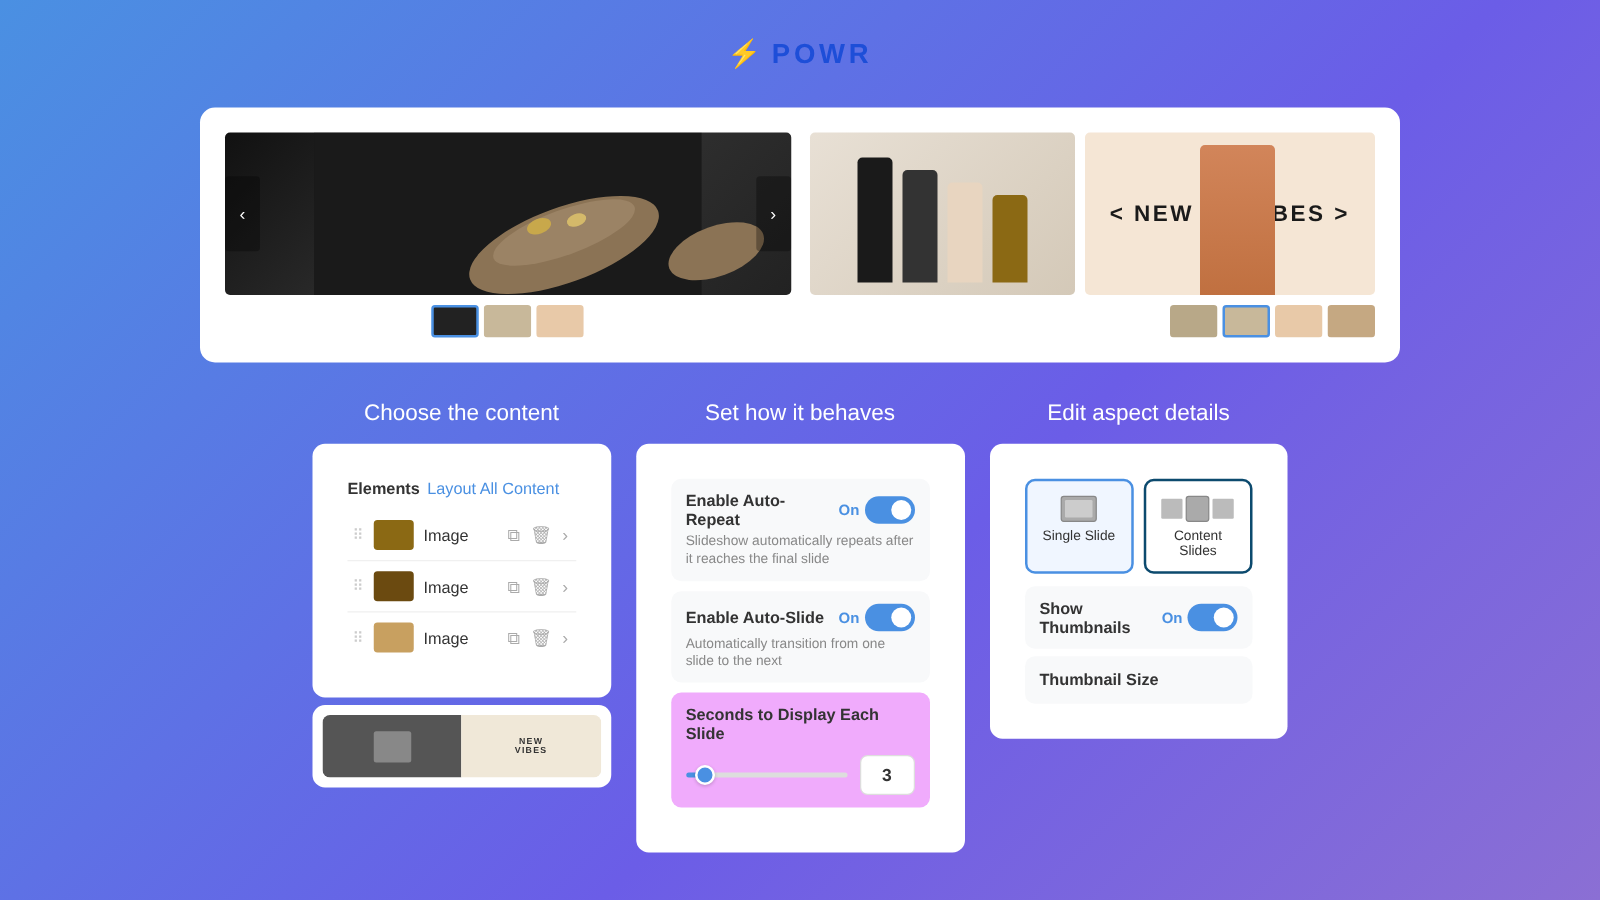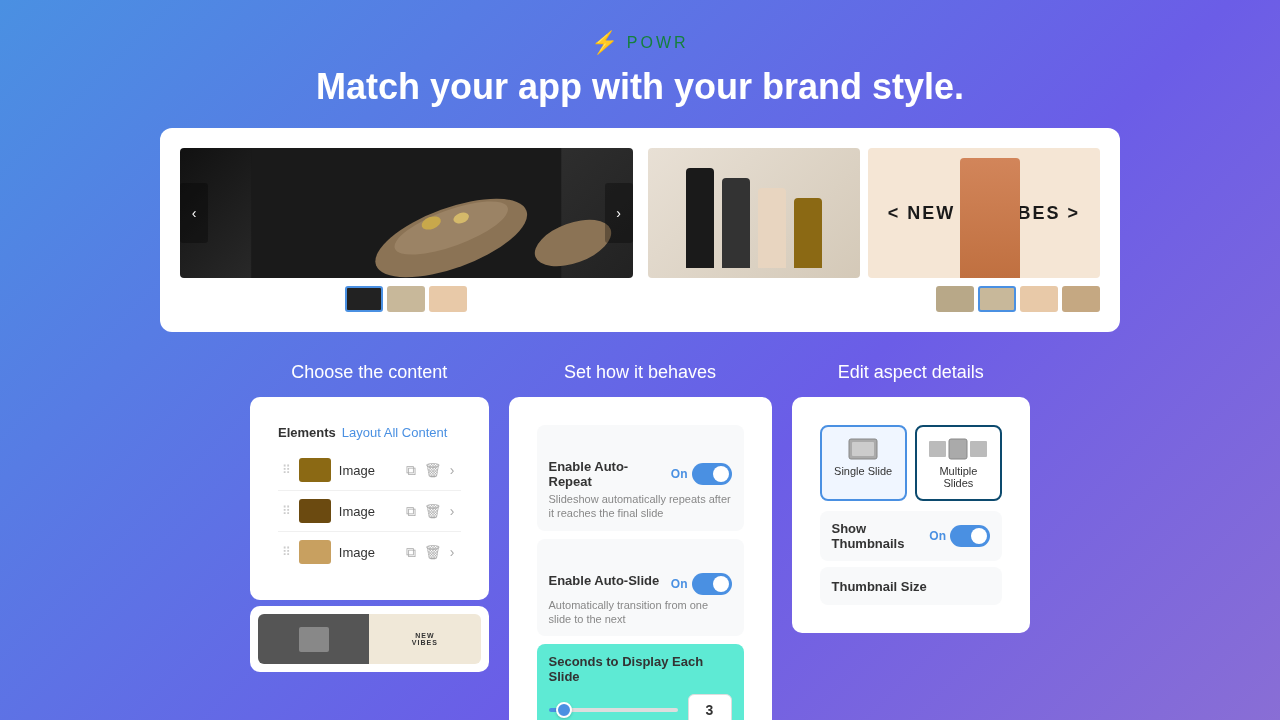--- a/index.html
+++ b/index.html
@@ -22,23 +22,23 @@
       align-items: center;
       justify-content: center;
       gap: 8px;
       margin-bottom: 10px;
     }
     .logo-icon {
       color: white;
       font-size: 22px;
     }
     .logo-text {
-      color: #15803d;
-      font-size: 16px;
-      font-weight: 400;
+      color: #1d4ed8;
+      font-size: 22px;
+      font-weight: 700;
       letter-spacing: 3px;
     }
     .tagline {
       color: white;
       font-size: 36px;
       font-weight: 700;
     }
 
     
     .preview-container {
@@ -253,22 +253,22 @@
 
     
     .behavior-item {
       background: #f8f9fa;
       border-radius: 8px;
       padding: 10px 12px;
       margin-bottom: 8px;
     }
     .behavior-row {
       display: flex;
+      align-items: center;
       justify-content: space-between;
-      margin-top: 24px;
     }
     .behavior-title {
       font-size: 13px;
       font-weight: 600;
       color: #333;
     }
     .behavior-desc {
       font-size: 11px;
       color: #888;
       margin-top: 3px;
@@ -297,21 +297,21 @@
       font-size: 12px;
       color: #4a90e2;
       font-weight: 600;
       margin-right: 4px;
     }
     .toggle-container {
       display: flex;
       align-items: center;
     }
     .slider-section {
-      background: #5eead4;
+      background: #f0abfc;
       border-radius: 8px;
       padding: 10px 12px;
       margin-bottom: 8px;
     }
     .slider-title {
       font-size: 13px;
       font-weight: 600;
       color: #333;
       margin-bottom: 10px;
     }
@@ -414,21 +414,20 @@
     }
   </style>
 </head>
 <body>
 
 <div class="header">
   <div class="logo-area">
     <span class="logo-icon">⚡</span>
     <span class="logo-text">POWR</span>
   </div>
-  <div class="tagline">Match your app with your brand style.</div>
 </div>
 
 <div class="preview-container">
 
   <div class="preview-left">
     <div class="hand-visual">
       <button class="slide-nav-btn left">‹</button>
       
       <svg width="100%" height="130" viewBox="0 0 310 130" xmlns="http://www.w3.org/2000/svg">
         <rect width="310" height="130" fill="#1a1a1a"></rect>
@@ -576,21 +575,21 @@
         </div>
 
         <div class="layout-option">
           <div class="layout-icons-row">
             <svg width="60" height="24" viewBox="0 0 60 24">
               <rect x="1" y="4" width="17" height="16" rx="1" fill="#bbb"></rect>
               <rect x="21" y="2" width="18" height="20" rx="2" fill="#aaa" stroke="#888" stroke-width="1"></rect>
               <rect x="42" y="4" width="17" height="16" rx="1" fill="#bbb"></rect>
             </svg>
           </div>
-          <div class="layout-label">Multiple Slides</div>
+          <div class="layout-label">Content Slides</div>
         </div>
       </div>
 
       <div class="thumbnails-row">
         <span class="thumbnails-label">Show Thumbnails</span>
         <div class="toggle-container">
           <span class="toggle-label">On</span>
           <div class="toggle"></div>
         </div>
       </div>

